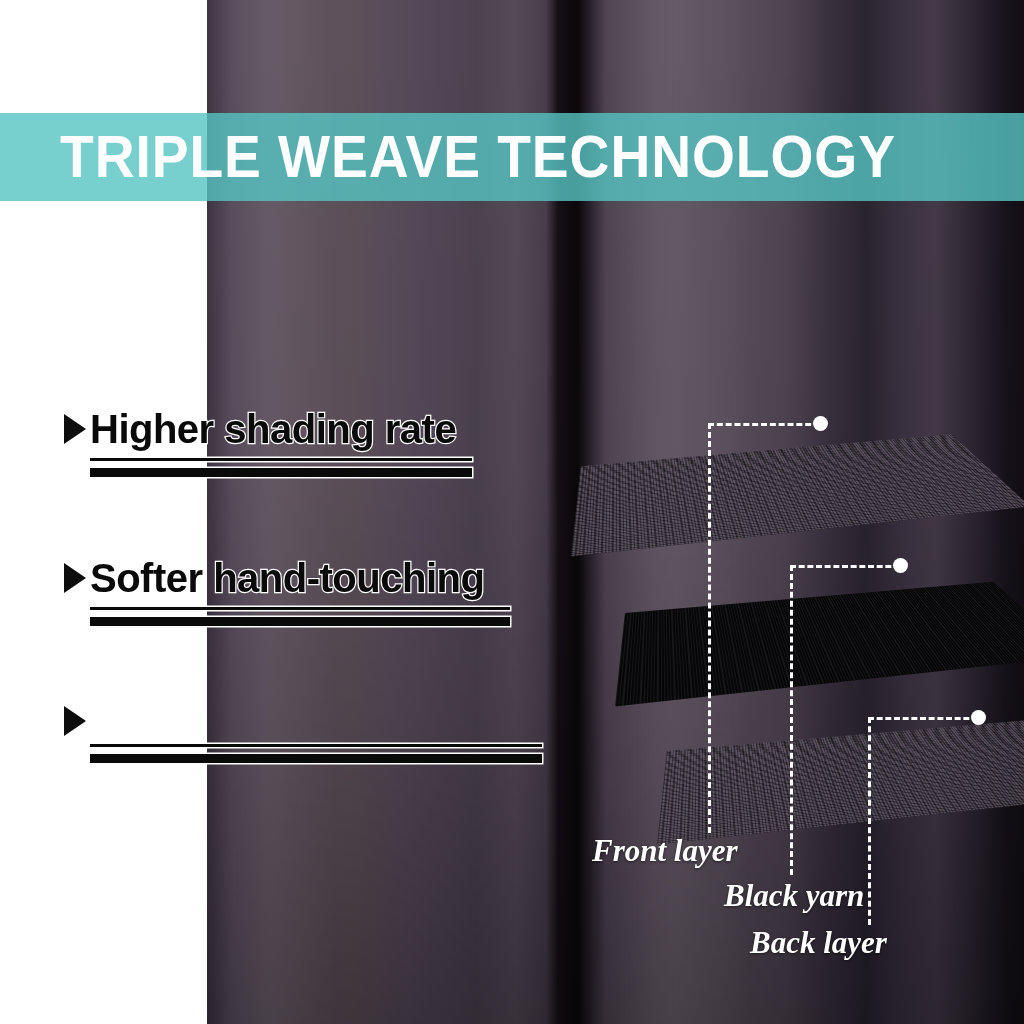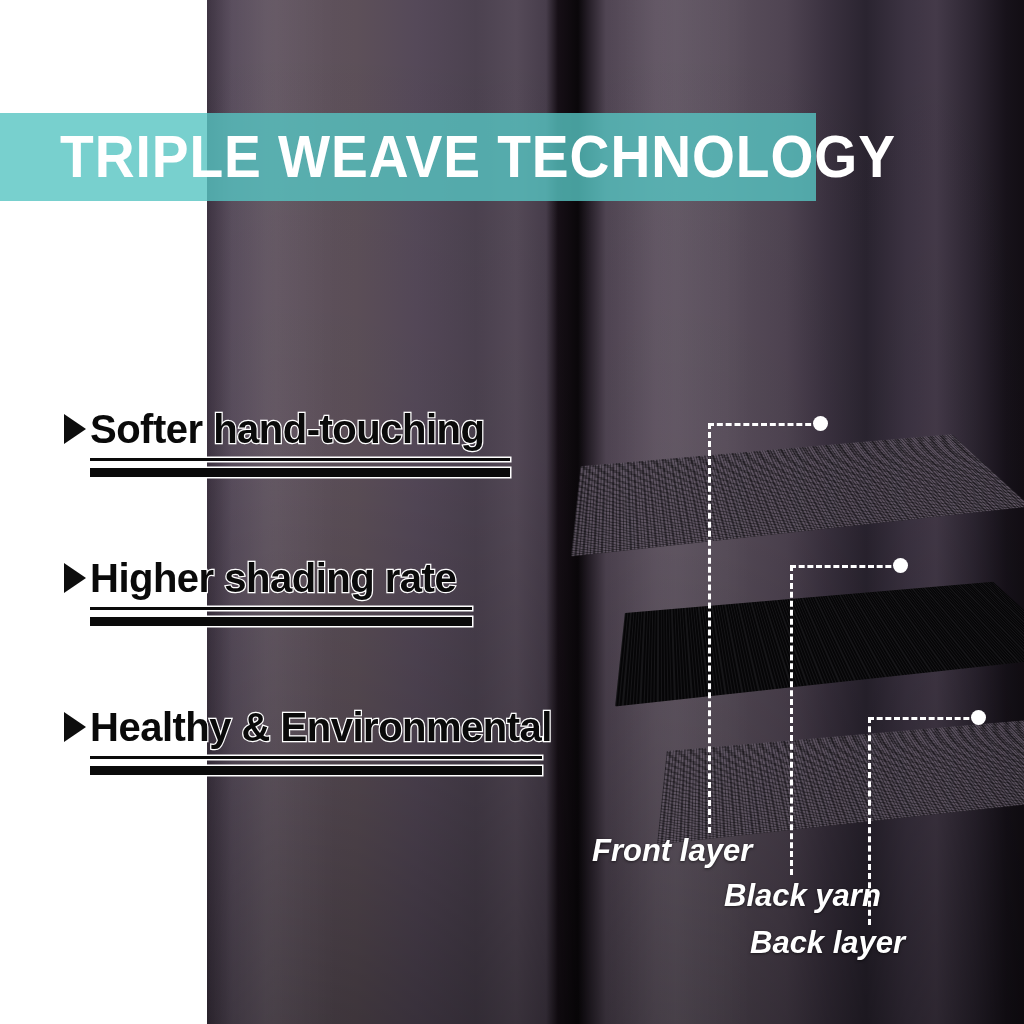--- a/index.html
+++ b/index.html
@@ -79,21 +79,21 @@
     width: 207px;
     height: 1024px;
     background: #ffffff;
   }
 
   
   .banner {
     position: absolute;
     left: 0;
     top: 113px;
-    width: 816px;
+    width: 1024px;
     height: 88px;
     background: rgba(86, 196, 194, 0.80);
     display: flex;
     align-items: center;
   }
   .banner-title {
     color: #ffffff;
     font-family: "Liberation Sans Narrow", "Liberation Sans", sans-serif;
     font-size: 60px;
     font-weight: 700;
@@ -230,21 +230,21 @@
     position: absolute;
     width: 15px;
     height: 15px;
     border-radius: 50%;
     background: #ffffff;
   }
 
   
   .layer-caption {
     position: absolute;
-    font-family: Liberation Sans, sans-serif;
+    font-family: Liberation Serif, serif;
     font-style: italic;
     font-weight: 700;
     font-size: 31px;
     color: #ffffff;
     white-space: nowrap;
     text-shadow: 0 1px 3px rgba(0,0,0,0.55);
   }
 </style>
 </head>
 <body>
@@ -255,46 +255,45 @@
     <div class="curtain-sheen"></div>
   </div>
   <div class="white-panel"></div>
 
   <div class="banner">
     <div class="banner-title">TRIPLE WEAVE TECHNOLOGY</div>
   </div>
 
   <div class="features">
 
+    <div class="feature feature-0">
+      <div class="feature-row">
+        <span class="bullet-icon"></span>
+        <span class="feature-label">Higher shading rate</span>
+      </div>
+      <div class="feature-rules">
+        <div class="rule-thin"></div>
+        <div class="rule-thick"></div>
+      </div>
+    </div>
+
     <div class="feature feature-1">
       <div class="feature-row">
         <span class="bullet-icon"></span>
         <span class="feature-label">Softer hand-touching</span>
       </div>
       <div class="feature-rules">
         <div class="rule-thin"></div>
         <div class="rule-thick"></div>
       </div>
     </div>
 
-    <div class="feature feature-0">
-      <div class="feature-row">
-        <span class="bullet-icon"></span>
-        <span class="feature-label">Higher shading rate</span>
-      </div>
-      <div class="feature-rules">
-        <div class="rule-thin"></div>
-        <div class="rule-thick"></div>
-      </div>
-    </div>
-
     <div class="feature feature-2">
       <div class="feature-row">
         <span class="bullet-icon"></span>
-        <span class="feature-label">Healthy &amp; Environmental</span>
       </div>
       <div class="feature-rules">
         <div class="rule-thin"></div>
         <div class="rule-thick"></div>
       </div>
     </div>
 
   </div>
 
   <div class="layer-diagram">

